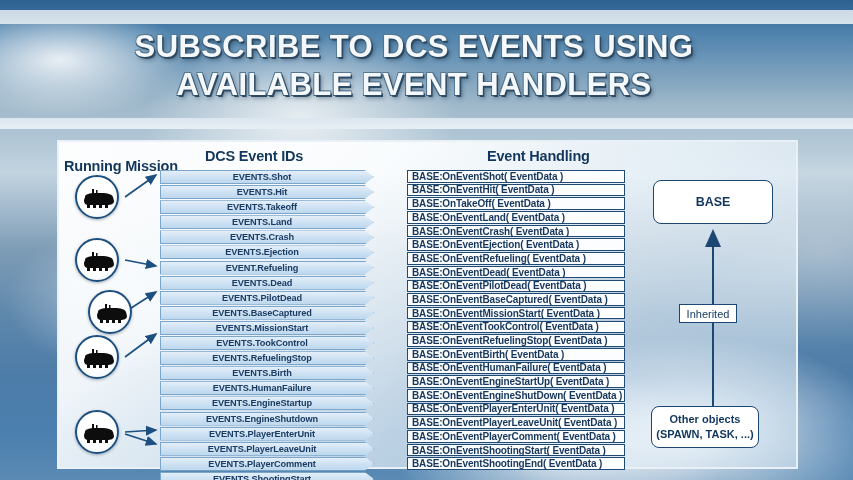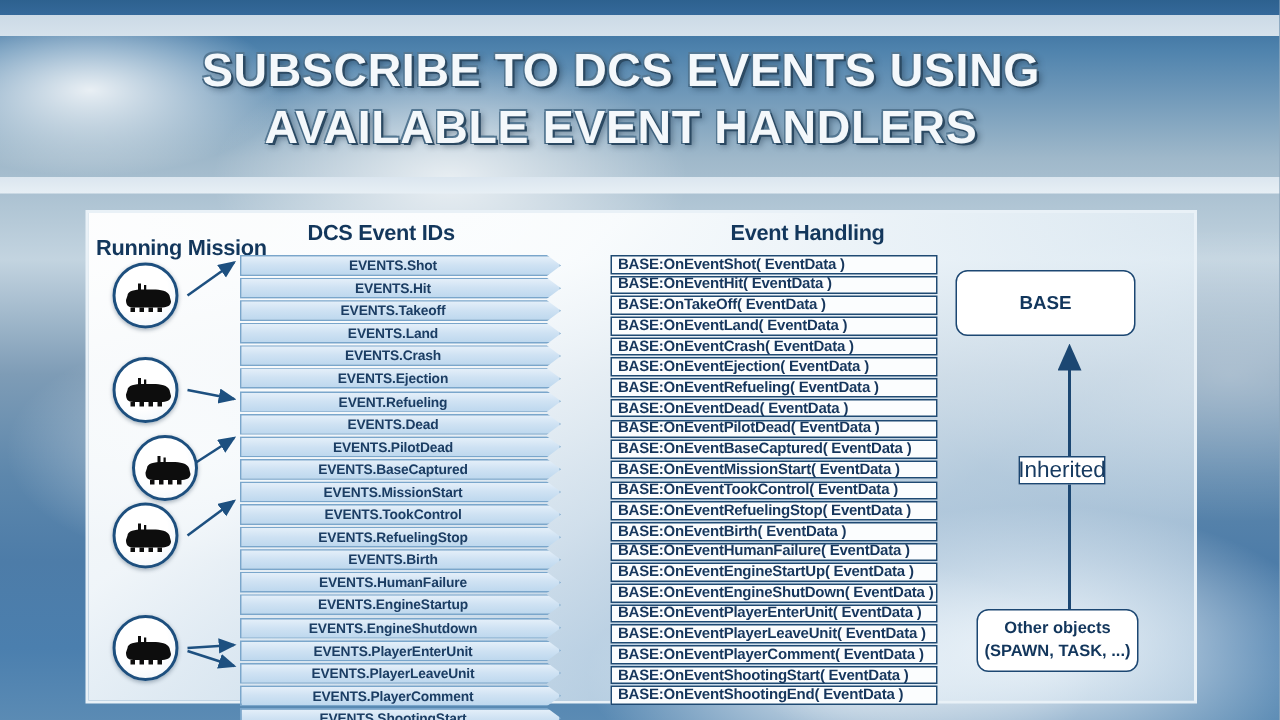--- a/index.html
+++ b/index.html
@@ -87,27 +87,27 @@
     box-shadow:0 1px 3px rgba(10,35,60,.35);
   }
   .unit-icon svg { position:absolute; left:5px; top:11px; }
   
   .rbox {
     position:absolute; background:#ffffff; border:1.8px solid #1c4772;
     border-radius:8px; display:flex; flex-direction:column;
     align-items:center; justify-content:center;
     font-size:11.5px; font-weight:bold; color:#12365c; text-align:center;
   }
-  #box-base  { left:578px; top:38px; width:120px; height:44px; font-size:12.5px; }
+  #box-base  { left:594px; top:38px; width:120px; height:44px; font-size:12.5px; }
   #box-other { left:592px; top:264px; width:108px; height:42px; font-size:11px; line-height:1.35; }
   #lbl-inherited {
     position:absolute; left:620px; top:162px; width:58px; height:19px;
     background:#ffffff; border:1.4px solid #1c4772;
     display:flex; align-items:center; justify-content:center;
-    font-size:15px; color:#173b61; font-weight:normal;
+    font-size:11px; color:#173b61; font-weight:normal;
   }
   svg.lines { position:absolute; left:0; top:0; width:741px; height:329px; pointer-events:none; }
   svg.arrows { position:absolute; left:0; top:0; width:741px; height:329px; pointer-events:none; }
 </style>
 </head>
 <body>
 
 <div id="slide">
   <div class="sky"></div>
   <div class="band-top"></div>

